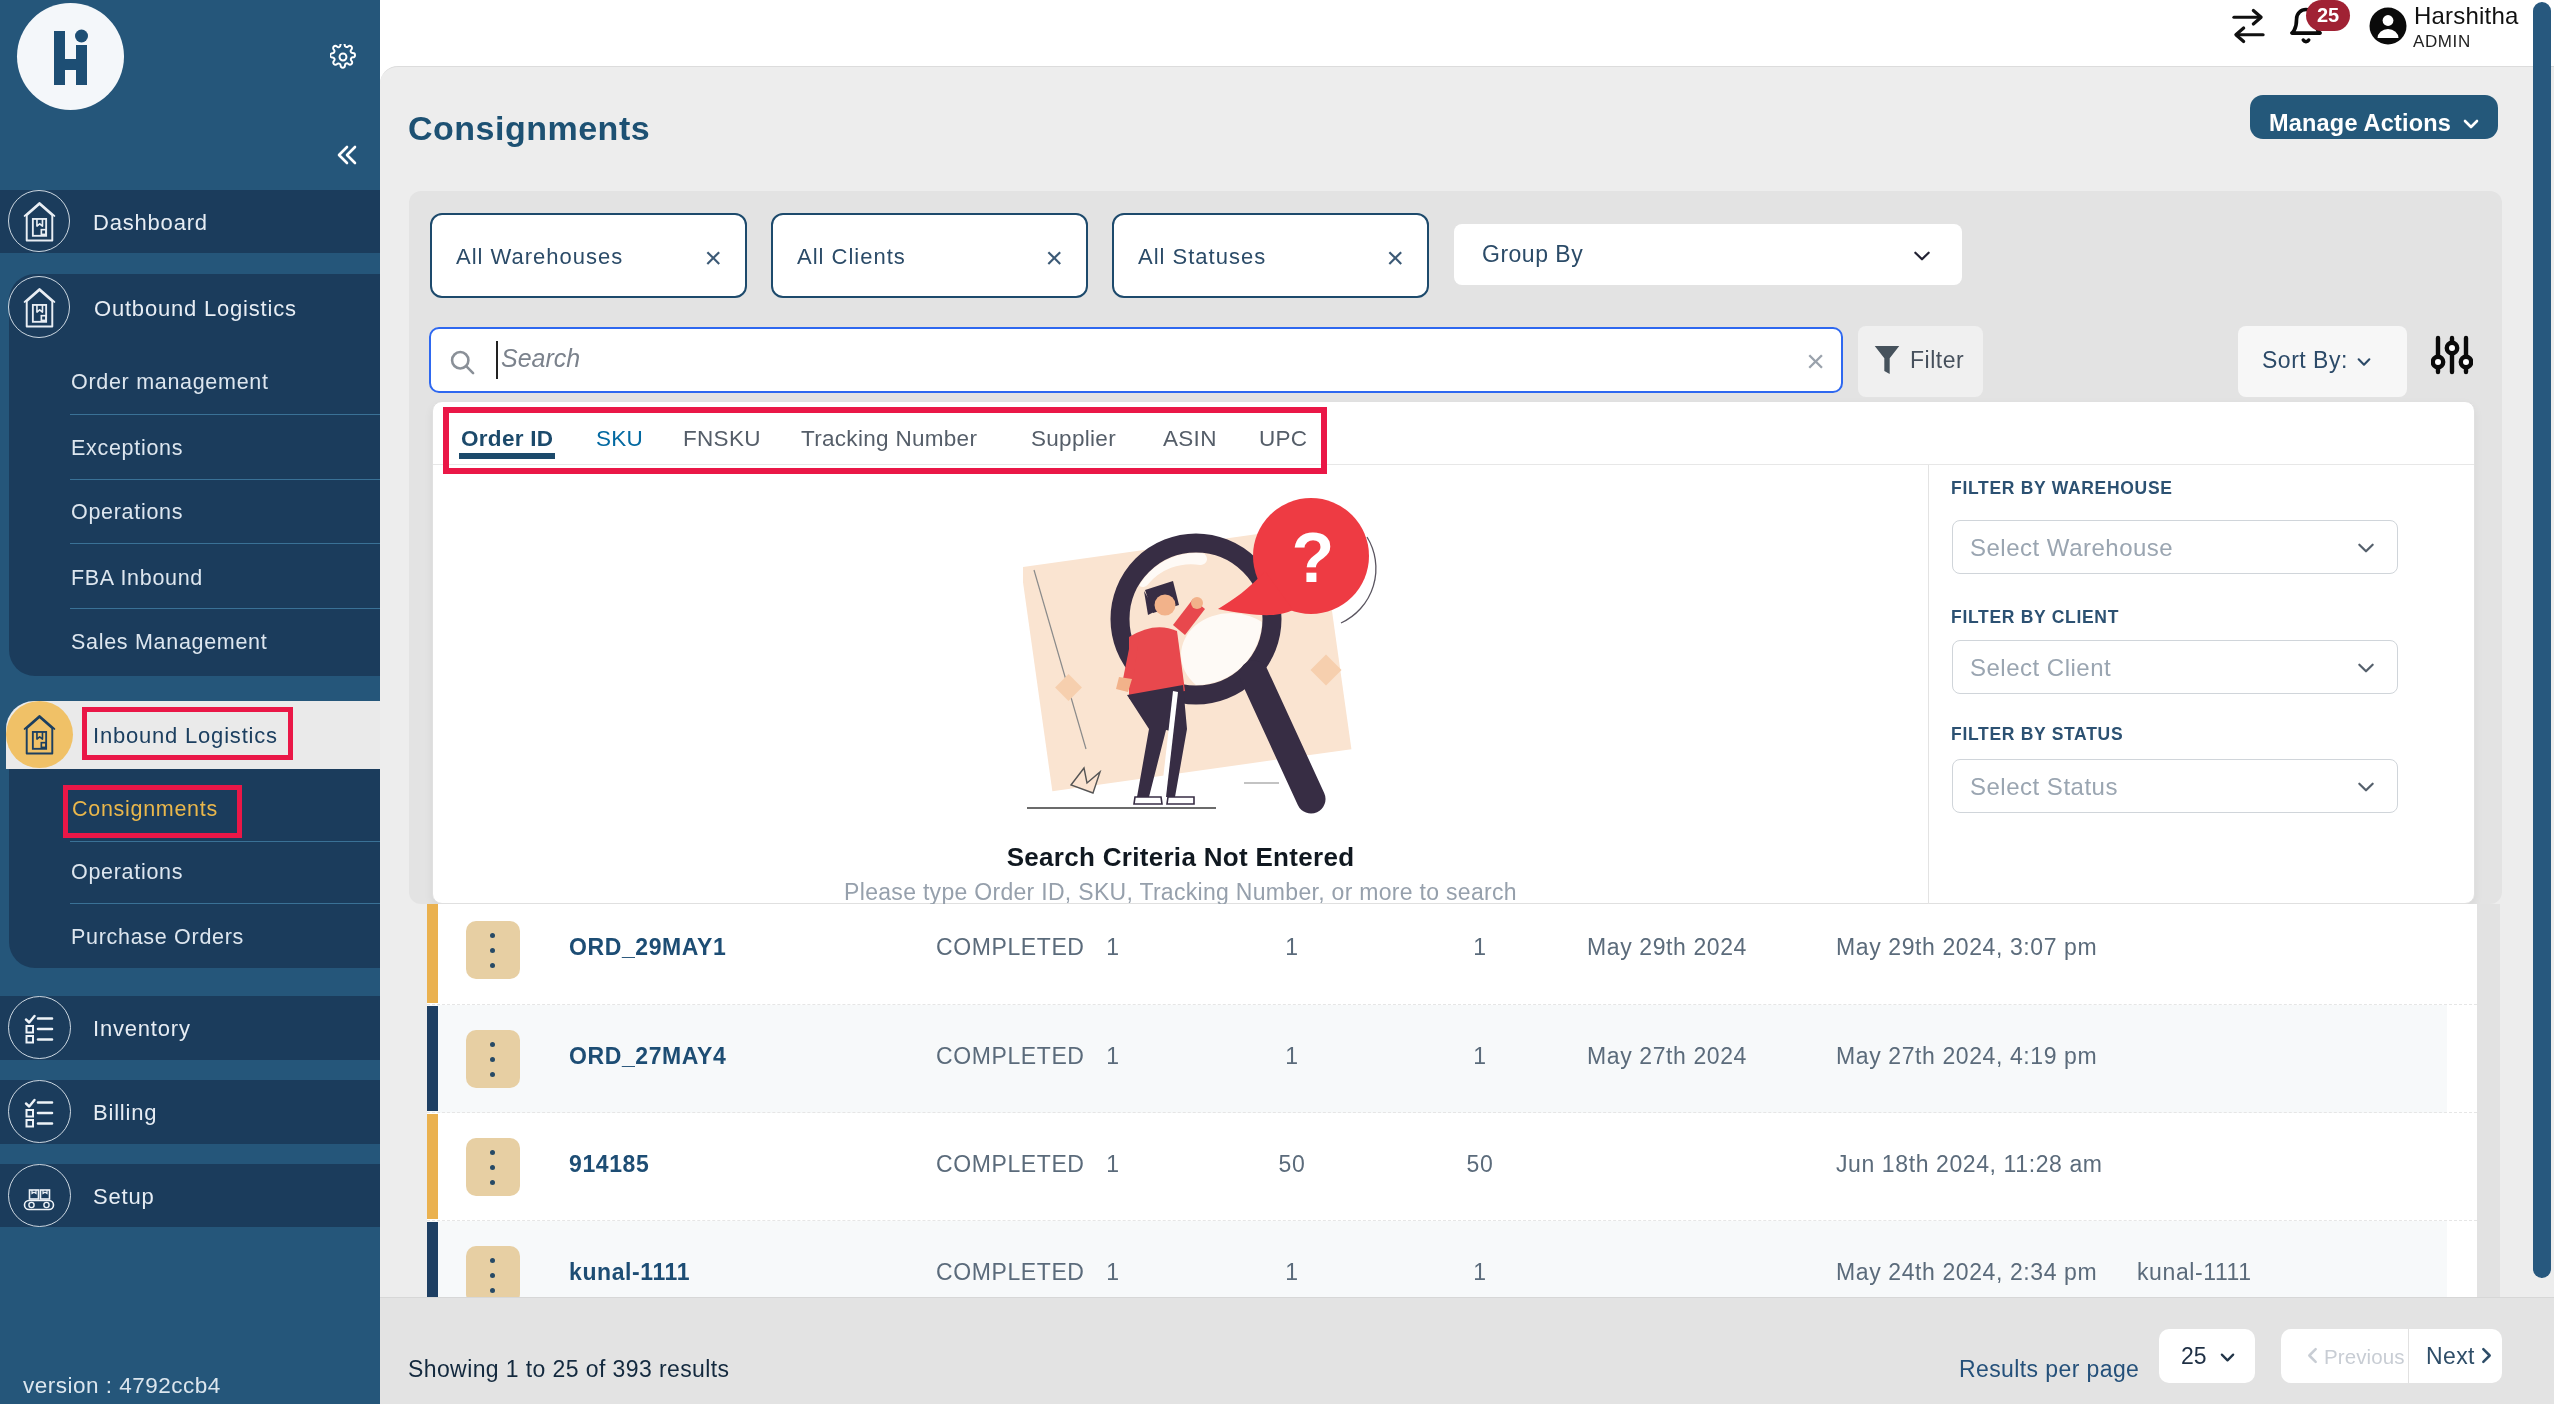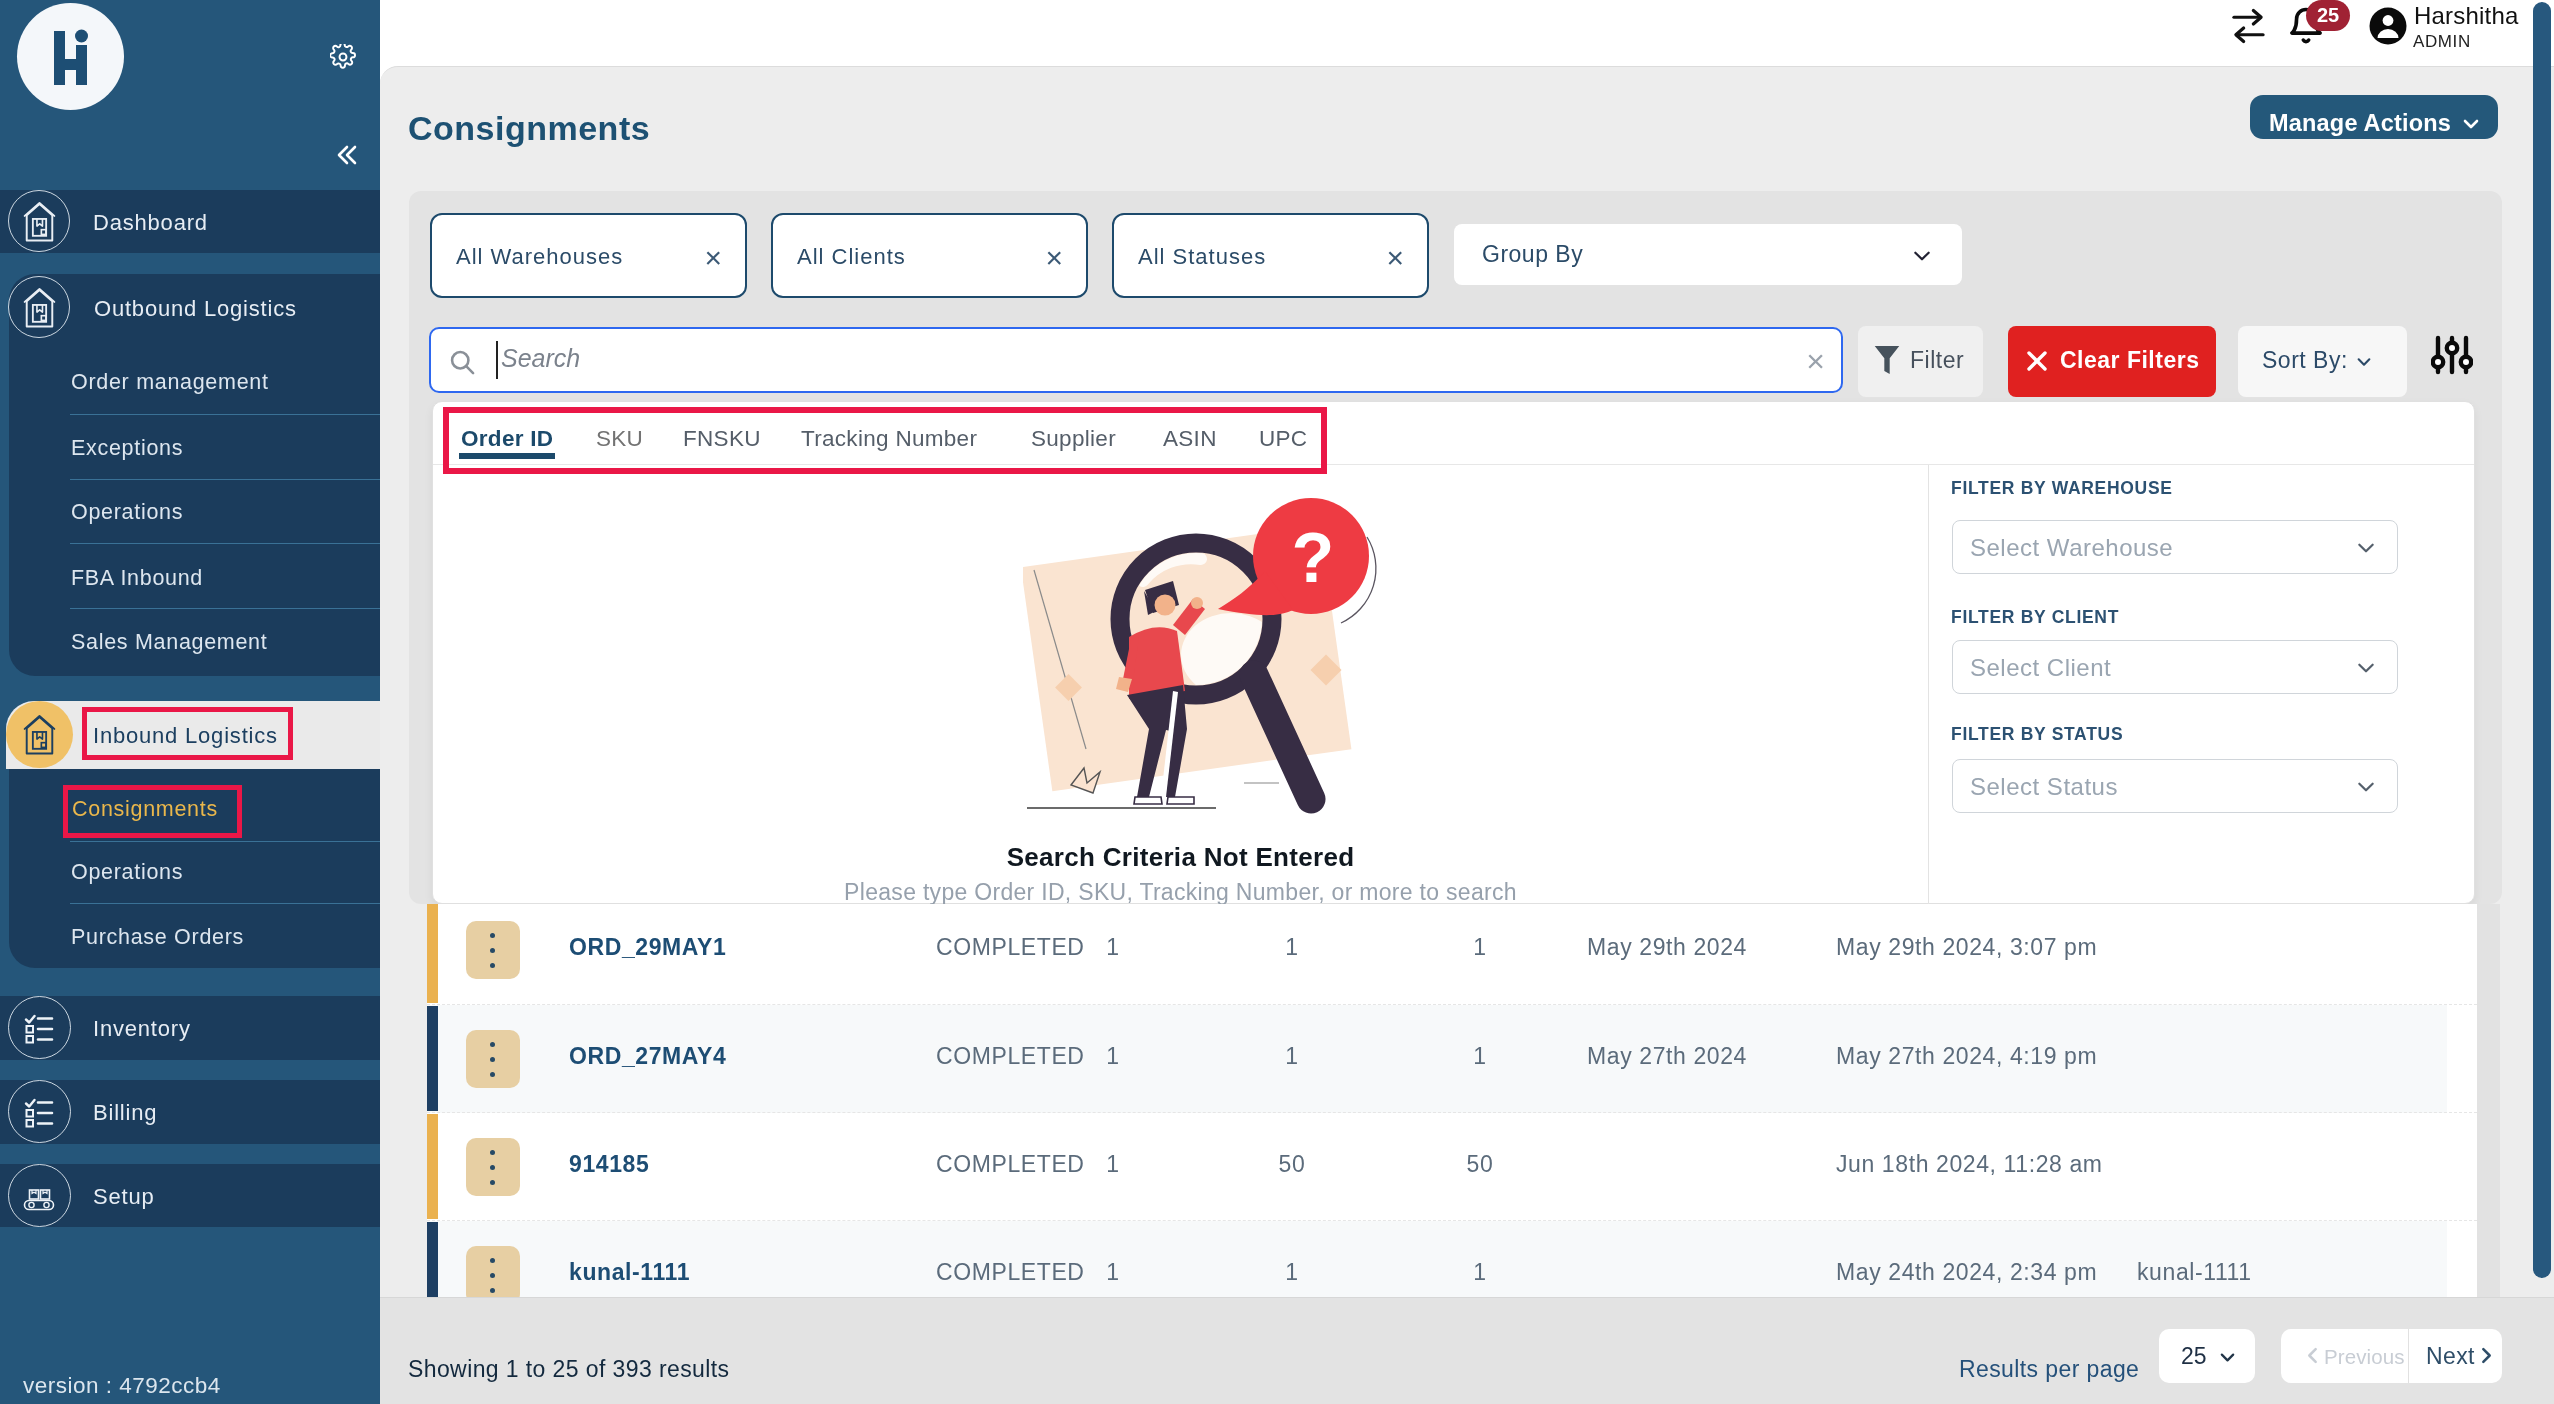--- a/index.html
+++ b/index.html
@@ -211,47 +211,40 @@
     <div class="abs" style="left:65px;top:12px;width:1.5px;height:38px;background:#222"></div>
     <div class="abs" style="left:70px;top:15px;color:#7b828c;font-size:25px;font-style:italic">Search</div>
     <div class="abs" style="right:16px;top:14px;color:#9aa2ac;font-size:32px">×</div>
   </div>
   <div class="abs" style="left:1478px;top:259px;width:125px;height:71px;background:#f0f0f0;border-radius:8px">
     <svg class="abs" style="left:15px;top:15px" width="28" height="38" viewBox="0 0 24 30" fill="#46525c">
           <path d="M1.5 3 h21 l-8.2 10.5 V27 l-4.6 -2.5 V13.5 Z"></path>
         </svg>
     <span class="abs" style="left:52px;top:21px;color:#46505c;font-size:23px;letter-spacing:.5px">Filter</span>
   </div>
-  <div class="abs" style="left:1628px;top:259px;width:208px;height:71px;background:#e02120;border-radius:8px;color:#fff">
-    <svg class="abs" style="left:17px;top:23px" width="24" height="24" viewBox="0 0 24 24" fill="none" stroke="#fff" stroke-width="3.4" stroke-linecap="round">
-          <path d="M4 4 L20 20"></path>
-          <path d="M20 4 L4 20"></path>
-        </svg>
-    <span class="abs" style="left:52px;top:21px;font-size:23px;font-weight:bold;letter-spacing:.5px">Clear Filters</span>
-  </div>
   <div class="abs" style="left:1858px;top:259px;width:169px;height:71px;background:#f7f7f7;border-radius:8px">
     <span class="abs" style="left:24px;top:21px;color:#2c4a68;font-size:23px;letter-spacing:.5px">Sort By:</span>
     <svg class="abs" style="left:118px;top:28px" width="16" height="16" viewBox="0 0 18 18" fill="none" stroke="#2c4a68" stroke-width="2.4" stroke-linecap="round" stroke-linejoin="round">
           <path d="M3 6 L9 12 L15 6"></path>
         </svg>
   </div>
   <svg class="abs" style="left:2051px;top:268px" width="42" height="40" viewBox="0 0 42 40" fill="none" stroke="#0a0a0a" stroke-width="4.4" stroke-linecap="round">
     <path d="M7 3 V37"></path>
         <circle cx="7" cy="27" r="5.2" fill="#fff"></circle>
     <path d="M21 3 V37"></path>
         <circle cx="21" cy="13" r="5.2" fill="#fff"></circle>
     <path d="M35 3 V37"></path>
         <circle cx="35" cy="27" r="5.2" fill="#fff"></circle>
   </svg>
 
   <div id="panel">
     <div class="abs" style="left:0;top:62px;width:100%;height:1px;background:#e7e7e7"></div>
     <div class="abs" style="left:28px;top:24px;color:#1c4a6b;font-size:22.5px;font-weight:bold;letter-spacing:.3px">Order ID</div>
     <div class="abs" style="left:26px;top:51px;width:96px;height:6px;background:#1c4a6b"></div>
-    <div class="abs" style="left:163px;top:24px;color:#737373;font-size:22.5px;letter-spacing:.3px">SKU</div>
+    <div class="abs" style="left:163px;top:24px;color:#0369a1;font-size:22.5px;letter-spacing:.3px">SKU</div>
     <div class="abs" style="left:250px;top:24px;color:#555e69;font-size:22.5px;letter-spacing:.3px">FNSKU</div>
     <div class="abs" style="left:368px;top:24px;color:#555e69;font-size:22.5px;letter-spacing:.3px">Tracking Number</div>
     <div class="abs" style="left:598px;top:24px;color:#555e69;font-size:22.5px;letter-spacing:.3px">Supplier</div>
     <div class="abs" style="left:730px;top:24px;color:#555e69;font-size:22.5px;letter-spacing:.3px">ASIN</div>
     <div class="abs" style="left:826px;top:24px;color:#555e69;font-size:22.5px;letter-spacing:.3px">UPC</div>
     <div class="abs" style="left:1495px;top:63px;width:1px;height:439px;background:#e3e3e3"></div>
 
     <svg class="abs" style="left:590px;top:95px" width="370" height="330" viewBox="0 0 370 330">
       <defs>
             <clipPath id="lens">

